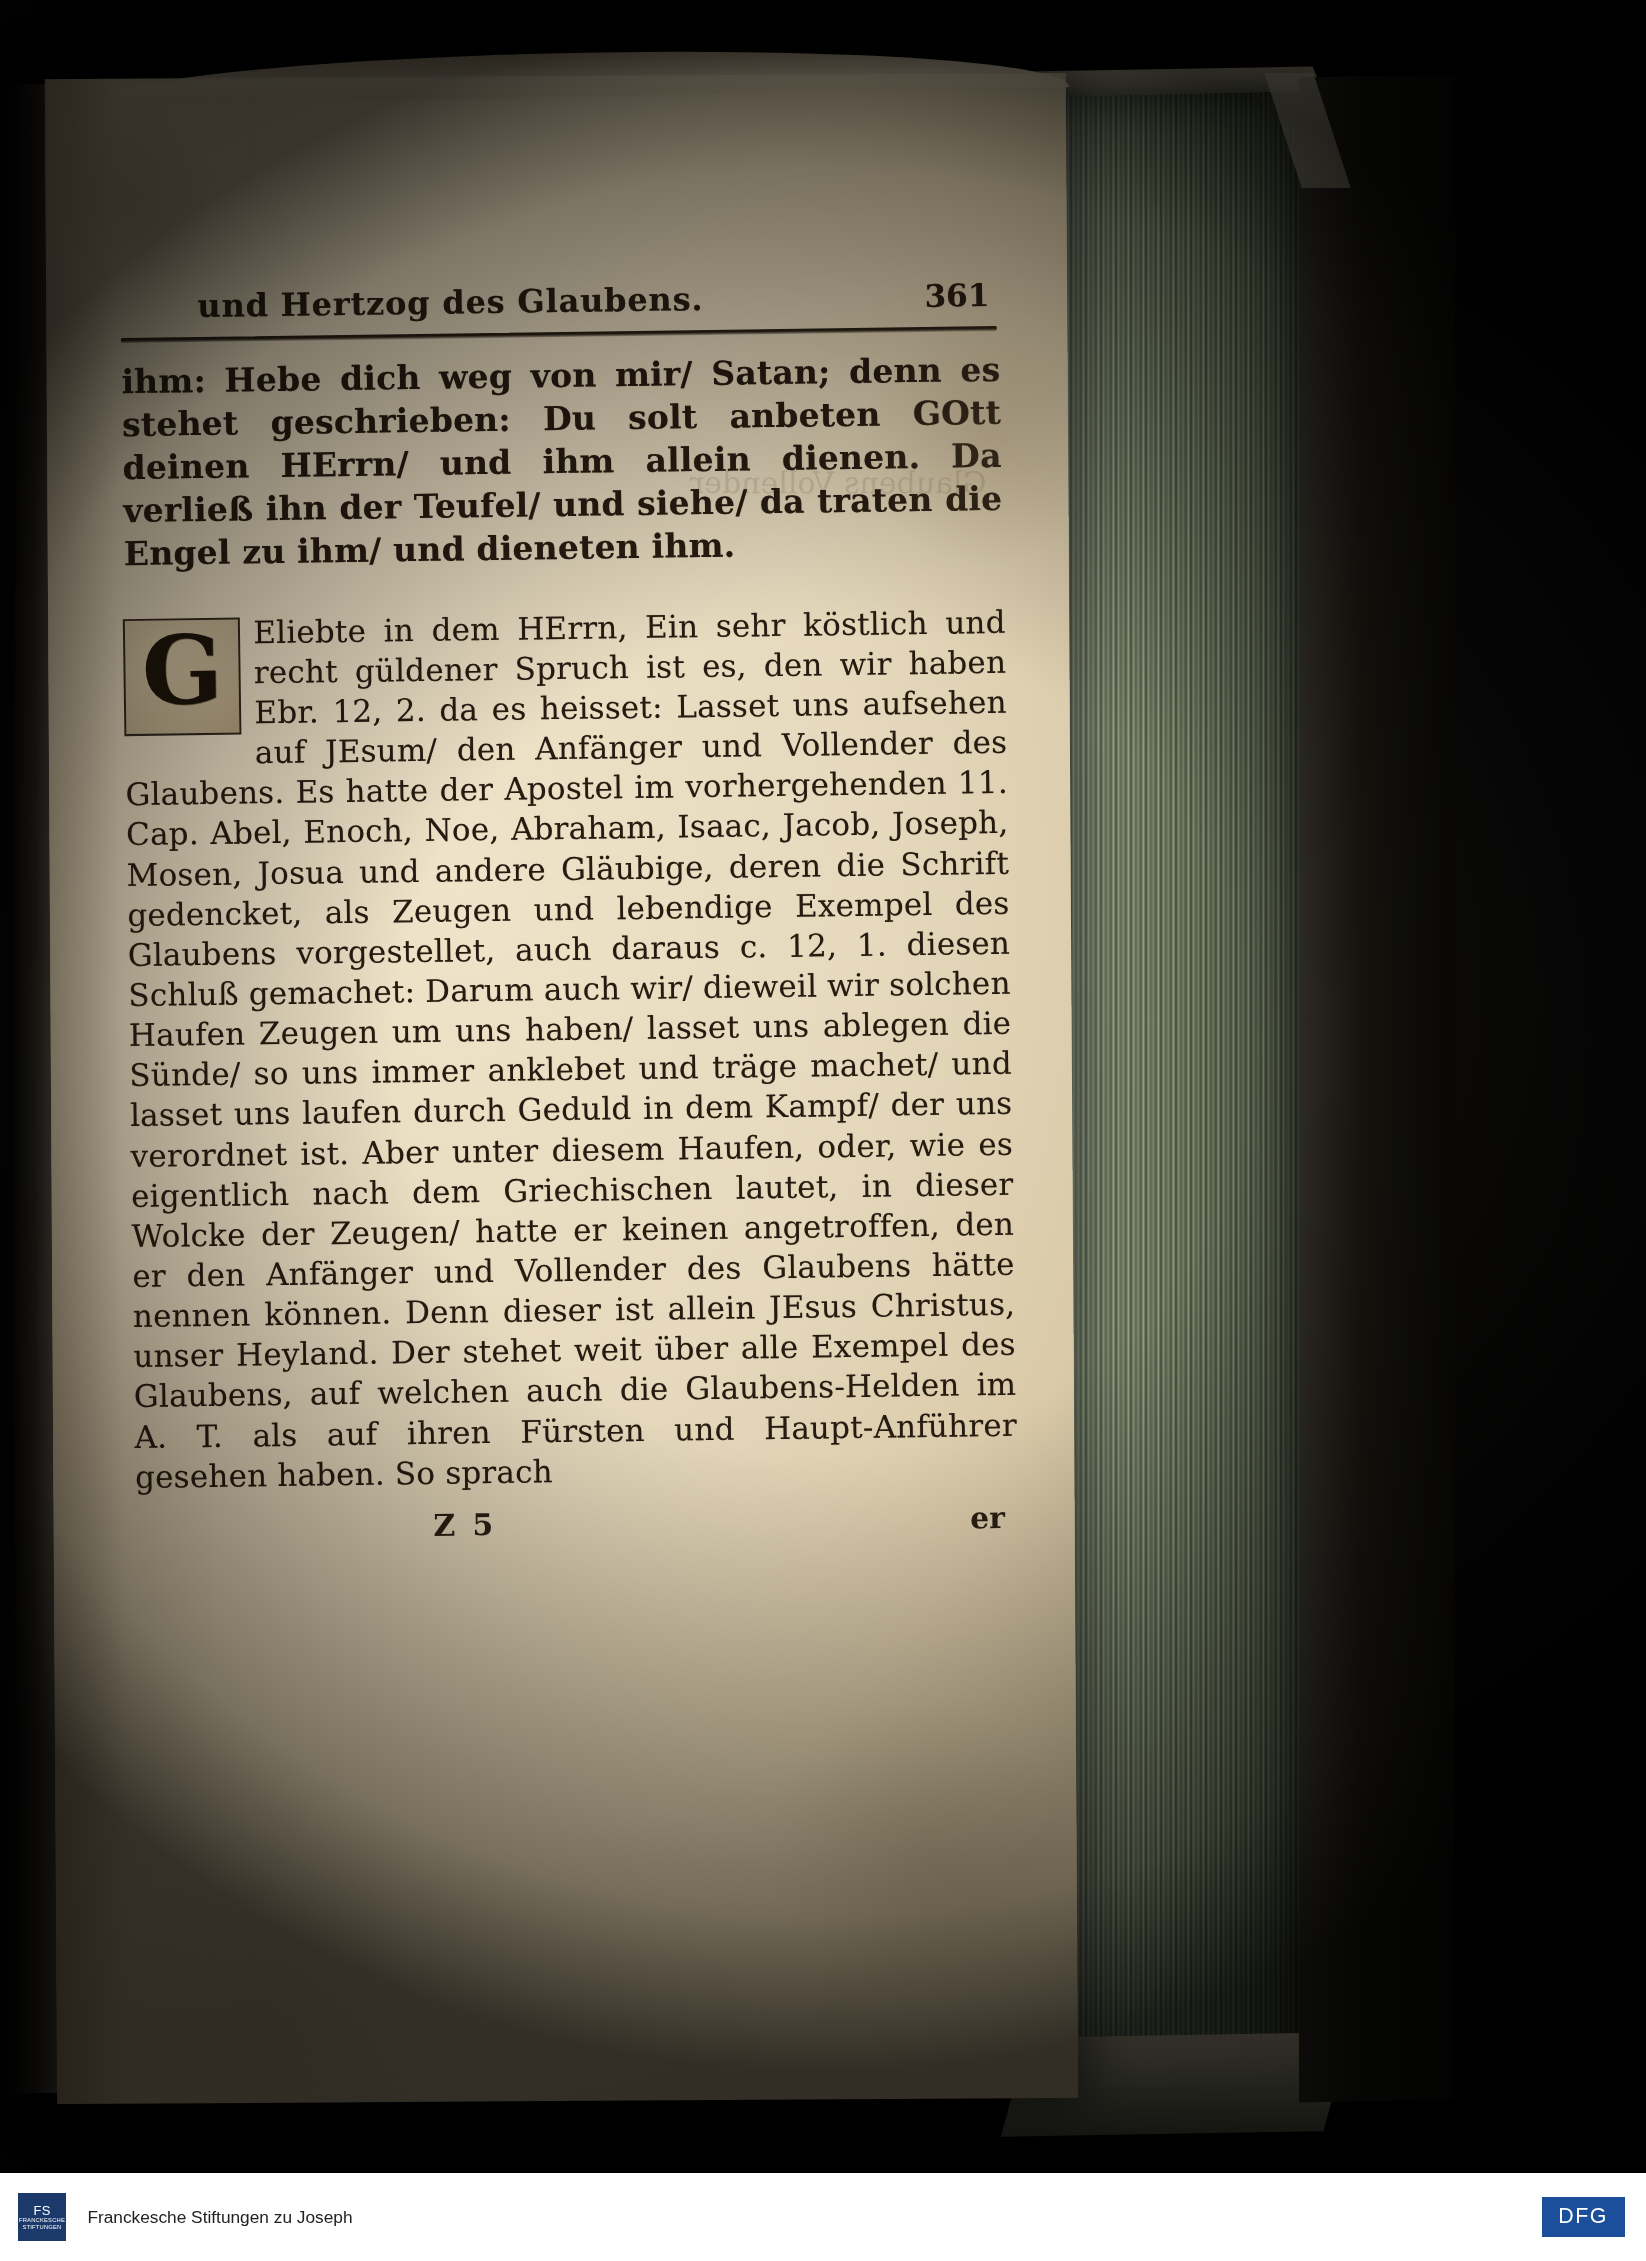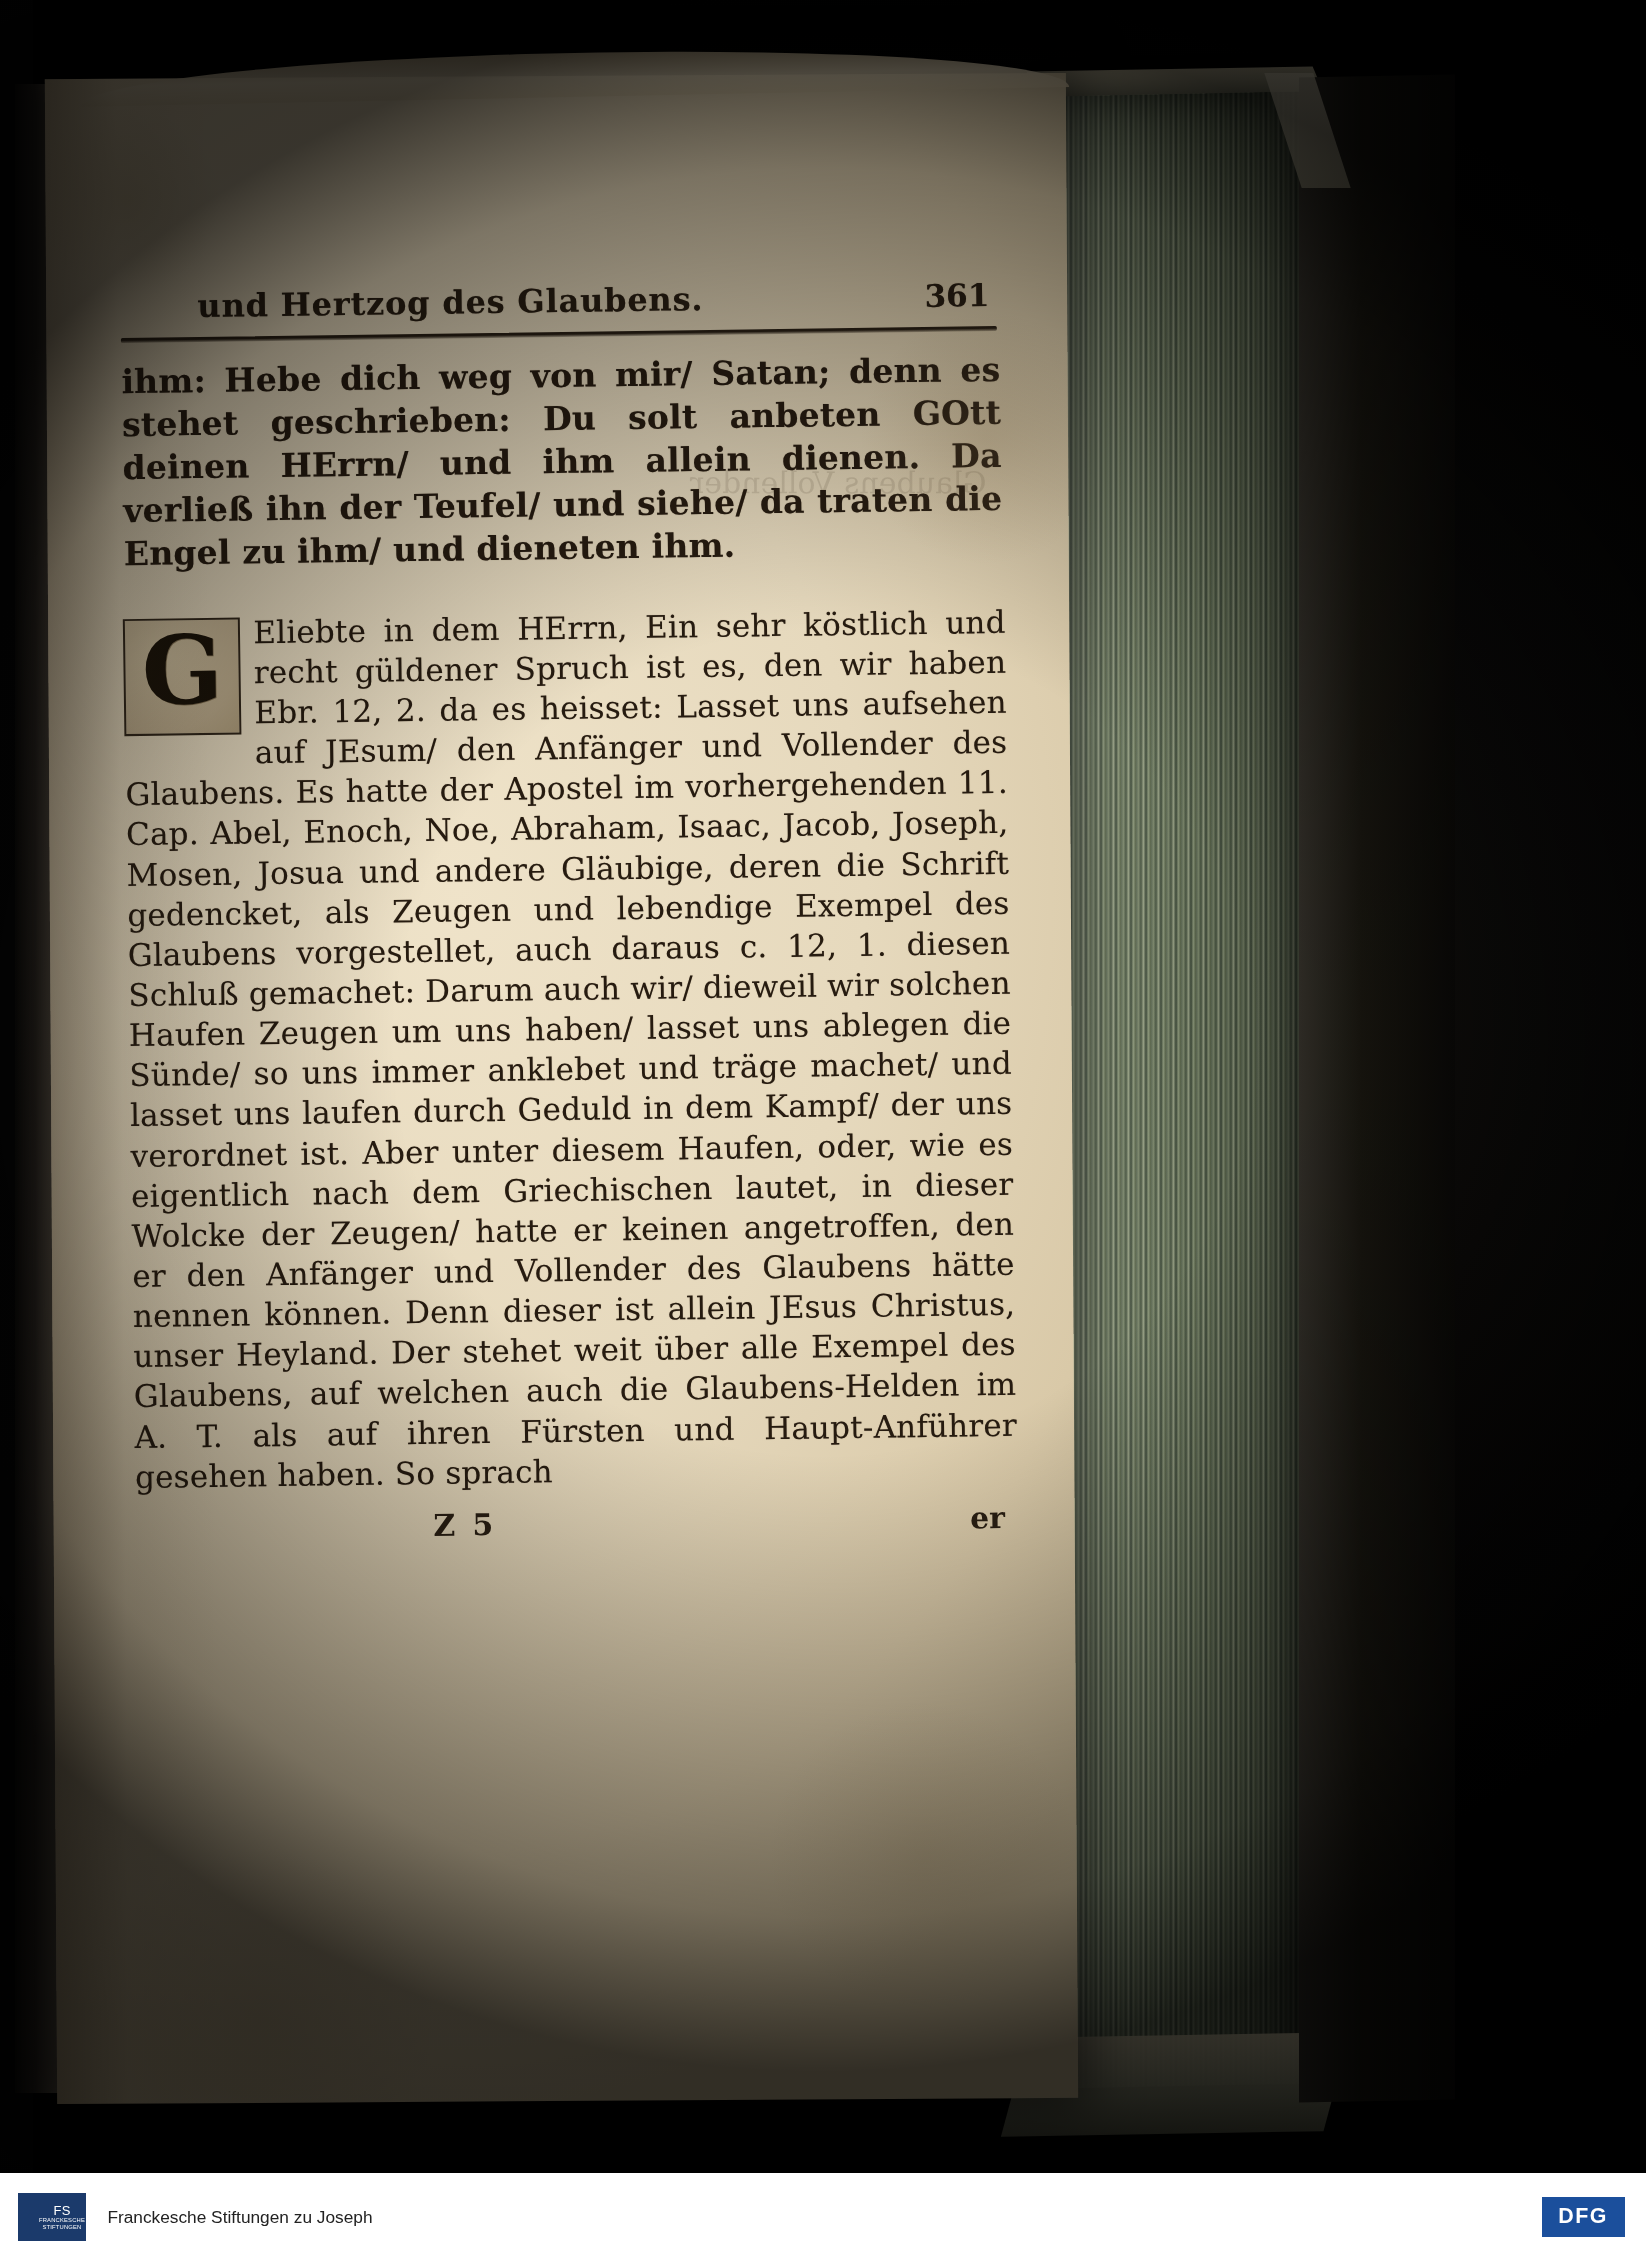--- a/index.html
+++ b/index.html
@@ -257,36 +257,35 @@
     color: #fff;
     font-size: 5.8px;
     line-height: 1.15;
     font-family: "Liberation Sans", sans-serif;
     display: flex;
     flex-direction: column;
     align-items: center;
     justify-content: center;
     text-align: center;
     letter-spacing: 0.2px;
-    padding-left: 20px;
   }
   #footer-logo .fl-mark { font-size: 13px; line-height: 13px; }
   #footer-credit {
     margin-left: 21.4px;
     font-family: "Liberation Sans", sans-serif;
     font-size: 17.3px;
     color: #222;
   }
   #footer-dfg {
     margin-left: auto;
     margin-right: 21.4px;
     background: #1b4f9c;
     color: #fff;
     font-family: "Liberation Sans", sans-serif;
-    font-weight: 700;
+    font-weight: 400;
     font-size: 21.4px;
     letter-spacing: 1.6px;
     padding: 7.4px 16.5px 8.2px 16.5px;
   }
 
   
   #vignette {
     position: absolute;
     left: 0; top: 0; width: 1646px; height: 2173px;
     pointer-events: none;

